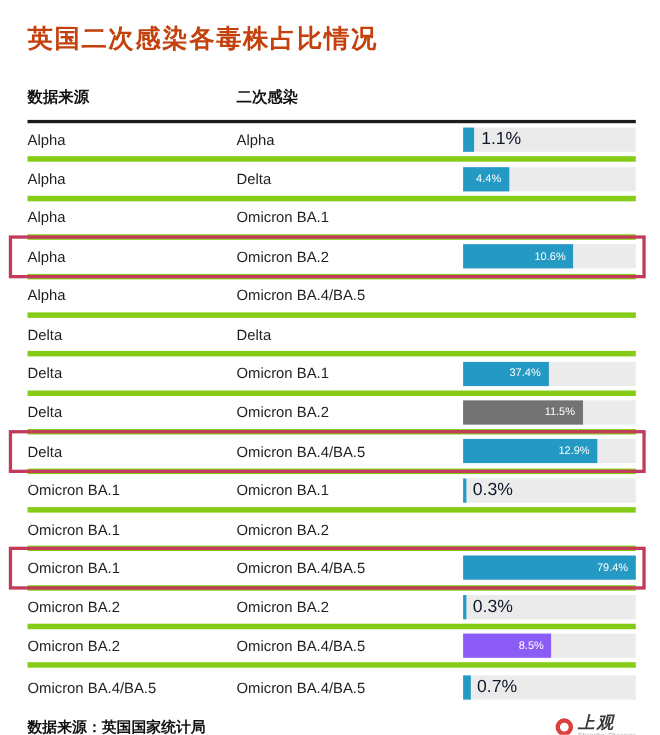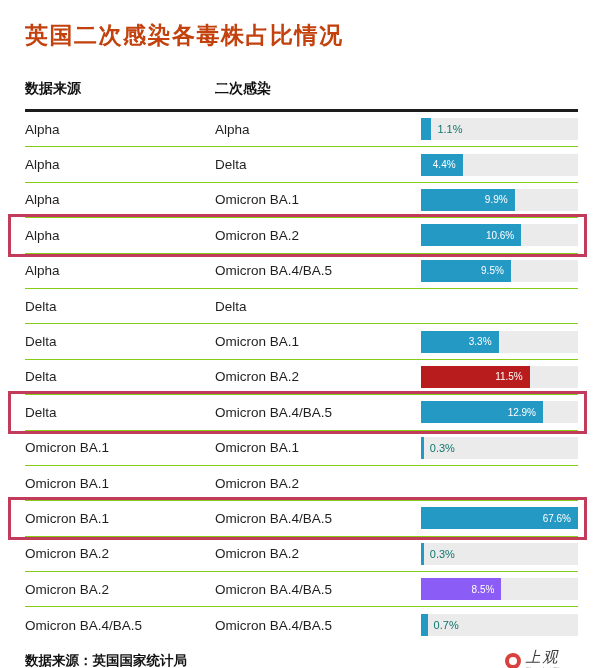--- a/index.html
+++ b/index.html
@@ -31,21 +31,21 @@
     border-bottom:3px solid #1c1c1c;
   }
 
   .rows { }
   .row {
     position:relative;
     display:grid;
     grid-template-columns:190px 206px 1fr;
     align-items:center;
     height:35.4px;
-    border-bottom:1px solid #84cc16;
+    border-bottom:5px solid #84cc16;
     font-size:13.5px;
     color:#1f1f1f;
   }
   .row:last-child { border-bottom:none; }
 
   .track {
     position:relative;
     height:22px;
     background:#ebebeb;
     display:flex;
@@ -59,22 +59,22 @@
     justify-content:flex-end;
     flex:0 0 auto;
   }
   .label-in {
     color:#fff;
     font-size:10px;
     padding-right:7px;
     white-space:nowrap;
   }
   .label-out {
-    color:#0f766e;
-    font-size:11px;
+    color:#0f172a;
+    font-size:16px;
     margin-left:6px;
     white-space:nowrap;
   }
 
   .highlight-box {
     position:absolute;
     left:-17px; right:-9px; top:-4px; bottom:-4px;
     border:3px solid #c23b5b;
     pointer-events:none;
     z-index:2;
@@ -96,21 +96,21 @@
     width:16px; height:16px;
     border-radius:50%;
     border:4.5px solid #d8413d;
     background:#fff;
     flex:0 0 auto;
   }
   .logo-text { display:flex; flex-direction:column; line-height:1; }
   .logo-name {
     font-family:"DejaVu Serif","Liberation Serif",serif;
     font-style:italic;
-    font-weight:normal;
+    font-weight:bold;
     font-size:15px;
     color:#3a3a3a;
     letter-spacing:2px;
   }
   .logo-sub {
     font-size:5.5px;
     color:#9a9a9a;
     margin-top:2px;
     letter-spacing:0.3px;
   }
@@ -147,77 +147,63 @@
         <div class="bar" style="width: 26.506%; background: rgb(36, 153, 196);">
               <span class="label-in">4.4%</span>
             </div>
       </div>
     </div>
   </div>
 
   <div class="row">
     <div class="cell c1">Alpha</div>
     <div class="cell c2">Omicron BA.1</div>
-    <div class="cell c3">
-      <div class="track">
-        <div class="bar" style="width: 59.6386%; background: rgb(36, 153, 196);">
-              <span class="label-in">9.9%</span>
-            </div>
-      </div>
-    </div>
   </div>
 
   <div class="row">
     <div class="cell c1">Alpha</div>
     <div class="cell c2">Omicron BA.2</div>
     <div class="cell c3">
       <div class="track">
         <div class="bar" style="width: 63.8554%; background: rgb(36, 153, 196); justify-content: flex-end;">
               <span class="label-in">10.6%</span>
             </div>
       </div>
     </div>
   <div class="highlight-box"></div>
       </div>
 
   <div class="row">
     <div class="cell c1">Alpha</div>
     <div class="cell c2">Omicron BA.4/BA.5</div>
-    <div class="cell c3">
-      <div class="track">
-        <div class="bar" style="width: 57.2289%; background: rgb(36, 153, 196);">
-              <span class="label-in">9.5%</span>
-            </div>
-      </div>
-    </div>
   </div>
 
   <div class="row">
     <div class="cell c1">Delta</div>
     <div class="cell c2">Delta</div>
   </div>
 
   <div class="row">
     <div class="cell c1">Delta</div>
     <div class="cell c2">Omicron BA.1</div>
     <div class="cell c3">
       <div class="track">
         <div class="bar" style="width: 49.3976%; background: rgb(36, 153, 196);">
-              <span class="label-in">3.3%</span>
-            </div>
-      </div>
-    </div>
-  </div>
-
-  <div class="row">
-    <div class="cell c1">Delta</div>
-    <div class="cell c2">Omicron BA.2</div>
-    <div class="cell c3">
-      <div class="track">
-        <div class="bar" style="width: 69.2771%; background: #b91c1c;">
+              <span class="label-in">37.4%</span>
+            </div>
+      </div>
+    </div>
+  </div>
+
+  <div class="row">
+    <div class="cell c1">Delta</div>
+    <div class="cell c2">Omicron BA.2</div>
+    <div class="cell c3">
+      <div class="track">
+        <div class="bar" style="width: 69.2771%; background: #737373;">
               <span class="label-in">11.5%</span>
             </div>
       </div>
     </div>
   </div>
 
   <div class="row">
     <div class="cell c1">Delta</div>
     <div class="cell c2">Omicron BA.4/BA.5</div>
     <div class="cell c3">
@@ -245,21 +231,21 @@
     <div class="cell c1">Omicron BA.1</div>
     <div class="cell c2">Omicron BA.2</div>
   </div>
 
   <div class="row">
     <div class="cell c1">Omicron BA.1</div>
     <div class="cell c2">Omicron BA.4/BA.5</div>
     <div class="cell c3">
       <div class="track">
         <div class="bar" style="width: 100%; background: rgb(36, 153, 196);">
-              <span class="label-in">67.6%</span>
+              <span class="label-in">79.4%</span>
             </div>
       </div>
     </div>
   <div class="highlight-box"></div>
       </div>
 
   <div class="row">
     <div class="cell c1">Omicron BA.2</div>
     <div class="cell c2">Omicron BA.2</div>
     <div class="cell c3">

